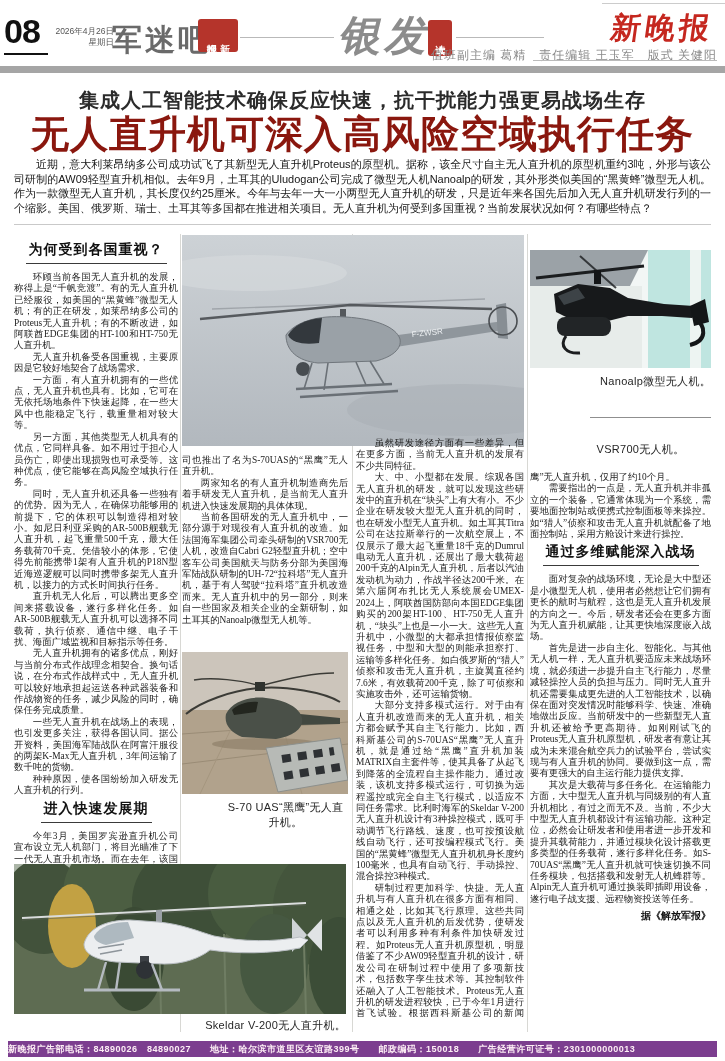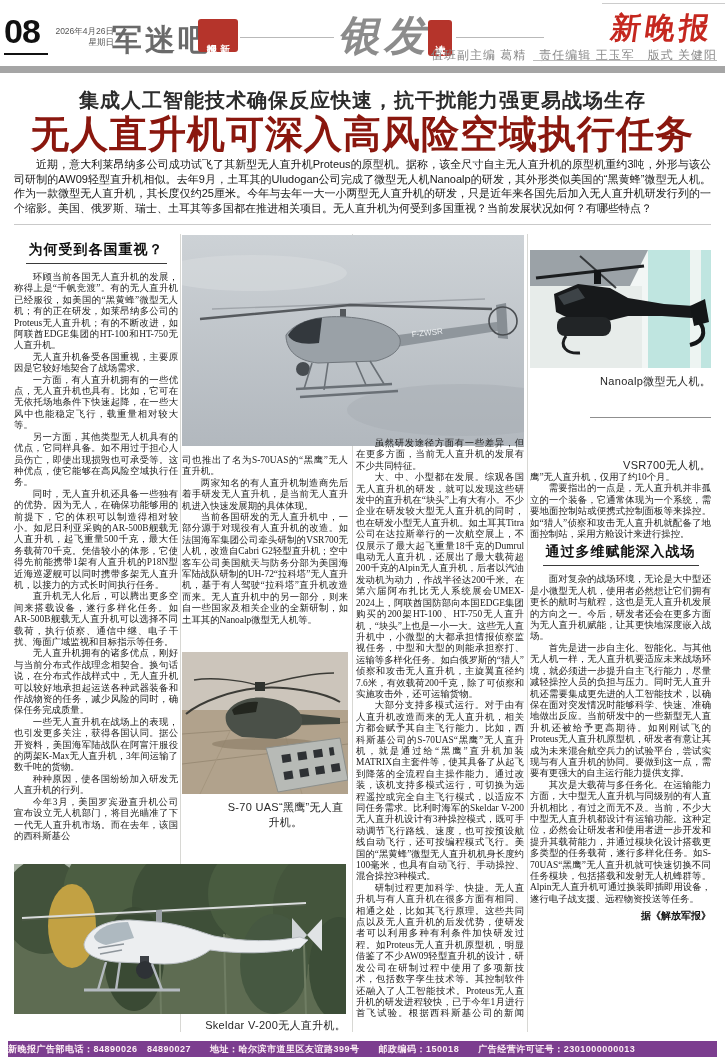--- a/index.html
+++ b/index.html
@@ -51,21 +51,21 @@
   .ph-s70 { left:168px; top:418px; width:166px; height:142px; }
   .ph-skeldar { left:0; top:630px; width:332px; height:150px; z-index:2; }
   .ph-nanoalp { left:0; top:16px; width:181px; height:118px; }
   figure svg { display:block; }
 
   .cap { font-size:11px; color:#262626; letter-spacing:0.3px; }
   .cap-s70 { position:absolute; left:168px; top:566px; width:166px; text-align:center;padding-left:41px; }
   .cap-skeldar { position:absolute; left:0; top:784px; width:332px; text-align:right; z-index:2; }
   .cap-nanoalp { position:absolute; left:0; top:140px; width:181px; text-align:right; }
   .leader-line { position:absolute; left:60px; top:183px; width:121px; height:1px; background:#8f8f8f; }
-  .cap-vsr700 { position:absolute; left:40px; top:224px; width:141px; text-align:right; }
+  .cap-vsr700 { position:absolute; left:40px; top:208px; width:141px; text-align:center; }
 
   .source { font:700 10px "Liberation Sans",sans-serif; color:#111; text-align:right; margin-top:4px; }
 
   
   .footer { position:absolute; left:8px; top:1041px; width:709px; height:16px; background:#7c3e8f; color:#fdeef5; font-size:9px; font-weight:700; display:flex; align-items:center; justify-content:flex-start; letter-spacing:0.5px; white-space:nowrap; overflow:hidden; }
 </style>
 </head>
 <body>
 
 <div class="page">
@@ -110,20 +110,21 @@
           <p class="para">环顾当前各国无人直升机的发展，称得上是“千帆竞渡”。有的无人直升机已经服役，如美国的“黑黄蜂”微型无人机；有的正在研发，如莱昂纳多公司的Proteus无人直升机；有的不断改进，如阿联酋EDGE集团的HT-100和HT-750无人直升机。</p>
           <p class="para">无人直升机备受各国重视，主要原因是它较好地契合了战场需求。</p>
           <p class="para">一方面，有人直升机拥有的一些优点，无人直升机也具有。比如，它可在无依托场地条件下快速起降，在一些大风中也能稳定飞行，载重量相对较大等。</p>
           <p class="para">另一方面，其他类型无人机具有的优点，它同样具备。如不用过于担心人员伤亡，即使出现损毁也可承受等。这种优点，使它能够在高风险空域执行任务。</p>
           <p class="para">同时，无人直升机还具备一些独有的优势。因为无人，在确保功能够用的前提下，它的体积可以制造得相对较小。如尼日利亚采购的AR-500B舰载无人直升机，起飞重量500千克，最大任务载荷70千克。凭借较小的体形，它使得先前能携带1架有人直升机的P18N型近海巡逻舰可以同时携带多架无人直升机，以接力的方式长时间执行任务。</p>
           <p class="para">直升机无人化后，可以腾出更多空间来搭载设备，遂行多样化任务。如AR-500B舰载无人直升机可以选择不同载荷，执行侦察、通信中继、电子干扰、海面广域监视和目标指示等任务。</p>
           <p class="para">无人直升机拥有的诸多优点，刚好与当前分布式作战理念相契合。换句话说，在分布式作战样式中，无人直升机可以较好地承担起运送各种武器装备和作战物资的任务，减少风险的同时，确保任务完成质量。</p>
           <p class="para">一些无人直升机在战场上的表现，也引发更多关注，获得各国认同。据公开资料，美国海军陆战队在阿富汗服役的两架K-Max无人直升机，3年间运输了数千吨的货物。</p>
           <p class="para">种种原因，使各国纷纷加入研发无人直升机的行列。</p>
         </div>
+      <h2 class="sec-h"><span>进入快速发展期</span></h2>
       <div>
           <p class="para">今年3月，美国罗宾逊直升机公司宣布设立无人机部门，将目光瞄准了下一代无人直升机市场。而在去年，该国的西科斯基公</p>
         </div>
     </section>
 
     <figure class="ph-vsr700">
       <svg width="342" height="211" viewBox="0 0 342 211">
         <defs>
           <linearGradient id="sky" x1="0" y1="0" x2="0" y2="1">
             <stop offset="0" stop-color="#cdd2d6"></stop>

